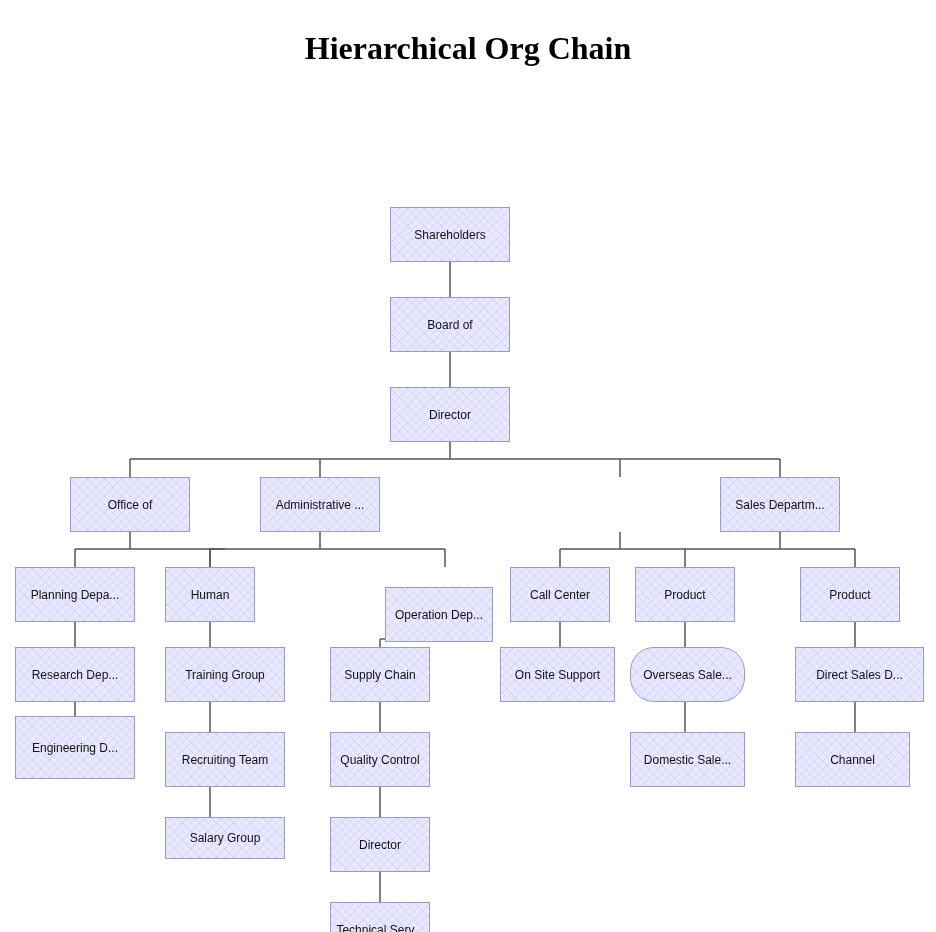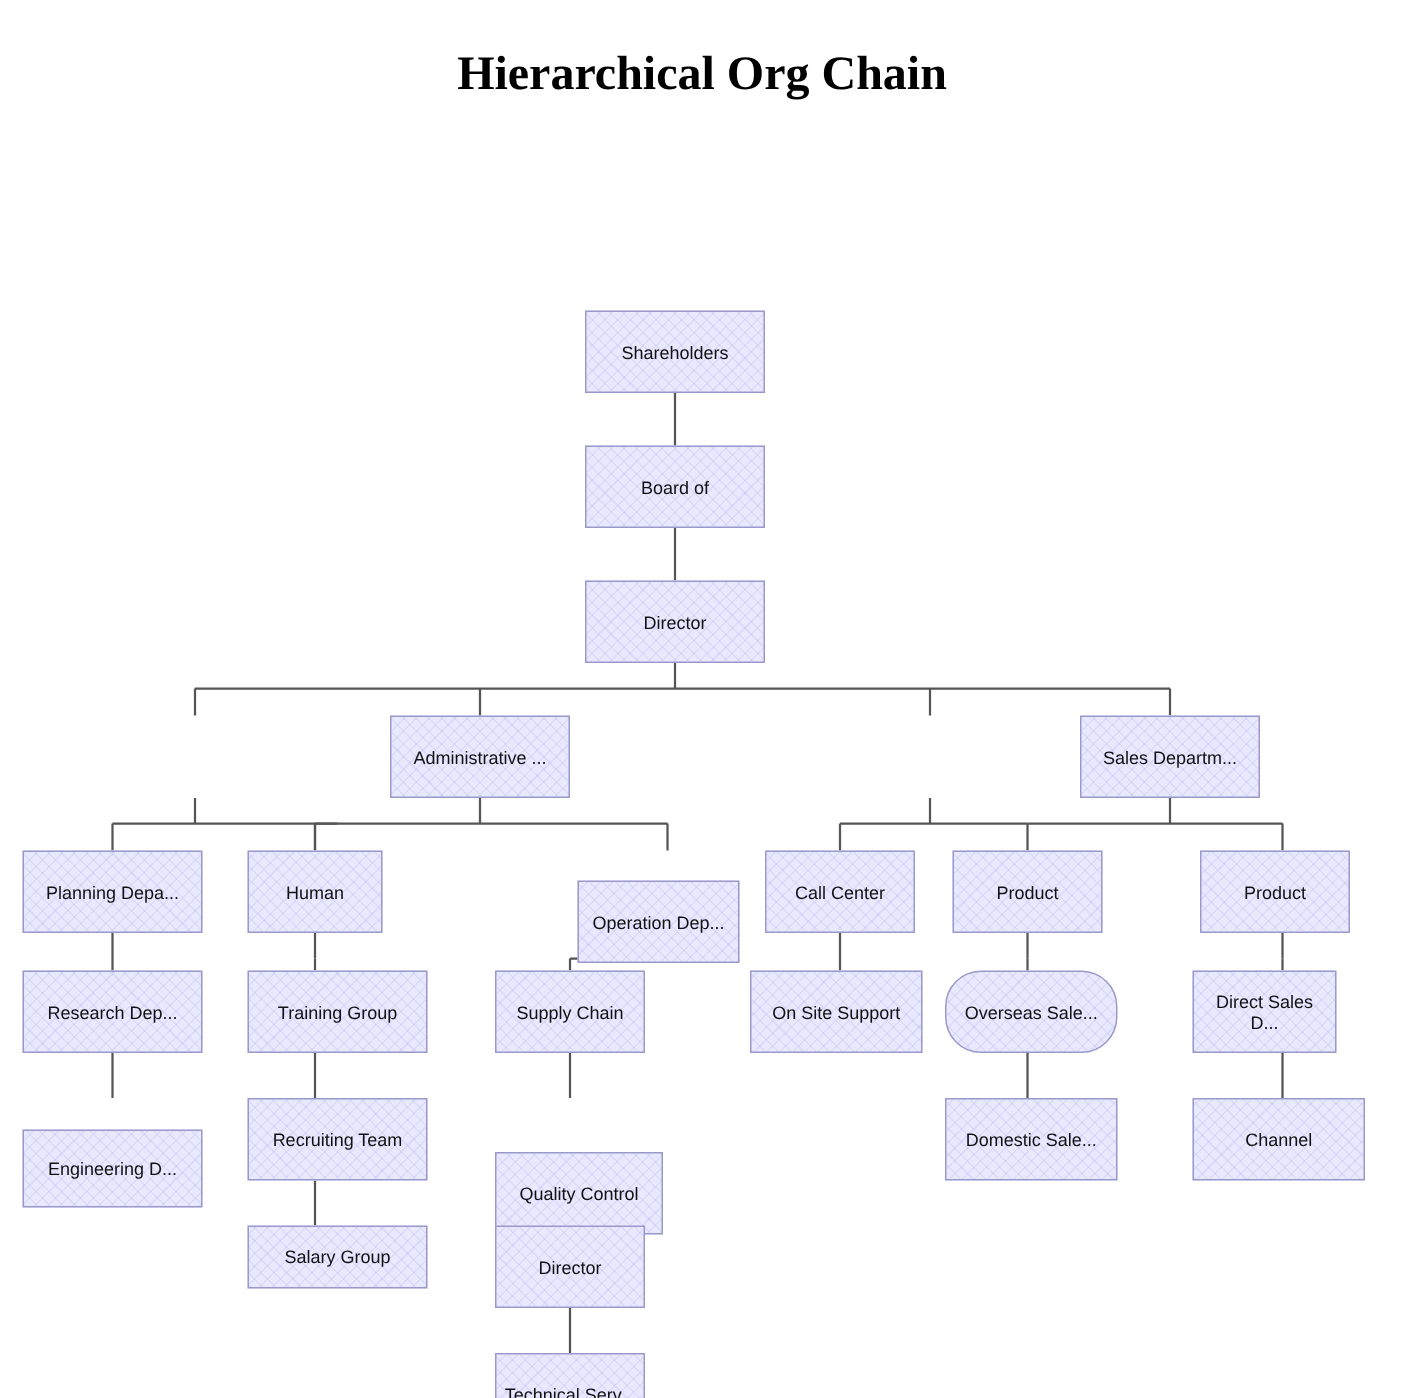--- a/index.html
+++ b/index.html
@@ -132,35 +132,36 @@
     <line x1="685" y1="615" x2="685" y2="645"></line>
 
     <line x1="855" y1="535" x2="855" y2="552"></line>
     <line x1="855" y1="552" x2="855" y2="560"></line>
     <line x1="855" y1="615" x2="855" y2="645"></line>
   </svg>
 
 <div class="node" style="left: 390px; top: 120px; width: 120px; height: 55px;">Shareholders</div>
     <div class="node" style="left: 390px; top: 210px; width: 120px; height: 55px;">Board of</div>
     <div class="node" style="left: 390px; top: 300px; width: 120px; height: 55px;">Director</div>
+    <div class="node" style="left: 70px; top: 390px; width: 120px; height: 55px;">Office of</div>
     <div class="node" style="left: 260px; top: 390px; width: 120px; height: 55px;">Administrative ...</div>
     <div class="node" style="left: 720px; top: 390px; width: 120px; height: 55px;">Sales Departm...</div>
     <div class="node" style="left: 15px; top: 480px; width: 120px; height: 55px;">Planning Depa...</div>
     <div class="node" style="left: 165px; top: 480px; width: 90px; height: 55px;">Human</div>
     <div class="node" style="left: 385px; top: 480px; width: 108px; height: 55px; margin-top: 20px;">Operation Dep...</div>
     <div class="node" style="left: 510px; top: 480px; width: 100px; height: 55px;">Call Center</div>
     <div class="node" style="left: 635px; top: 480px; width: 100px; height: 55px;">Product</div>
     <div class="node" style="left: 800px; top: 480px; width: 100px; height: 55px;">Product</div>
     <div class="node" style="left: 15px; top: 560px; width: 120px; height: 55px;">Research Dep...</div>
     <div class="node" style="left: 165px; top: 560px; width: 120px; height: 55px;">Training Group</div>
     <div class="node" style="left: 330px; top: 560px; width: 100px; height: 55px;">Supply Chain</div>
     <div class="node" style="left: 500px; top: 560px; width: 115px; height: 55px;">On Site Support</div>
     <div class="node" style="left: 630px; top: 560px; width: 115px; height: 55px; border-radius: 24px;">Overseas Sale...</div>
-    <div class="node" style="left: 795px; top: 560px; width: 96px; height: 55px;">Direct Sales D...</div>
-    <div class="node" style="left: 15px; top: 666px; width: 120px; height: 52px;">Engineering D...</div>
+    <div class="node" style="left: 795px; top: 560px; width: 129px; height: 55px;">Direct Sales D...</div>
+    <div class="node" style="left: 15px; top: 629px; width: 120px; height: 63px;">Engineering D...</div>
     <div class="node" style="left: 165px; top: 645px; width: 120px; height: 55px;">Recruiting Team</div>
-    <div class="node" style="left: 330px; top: 645px; width: 112px; height: 55px; margin-top: 36px;">Quality Control</div>
+    <div class="node" style="left: 330px; top: 645px; width: 100px; height: 55px;">Quality Control</div>
     <div class="node" style="left: 630px; top: 645px; width: 115px; height: 55px;">Domestic Sale...</div>
     <div class="node" style="left: 795px; top: 645px; width: 115px; height: 55px;">Channel</div>
     <div class="node" style="left: 165px; top: 730px; width: 120px; height: 42px;">Salary Group</div>
     <div class="node" style="left: 330px; top: 730px; width: 100px; height: 55px;">Director</div>
     <div class="node" style="left: 330px; top: 815px; width: 100px; height: 55px;">Technical Serv...</div>
   </div>
 
 </body></html>

